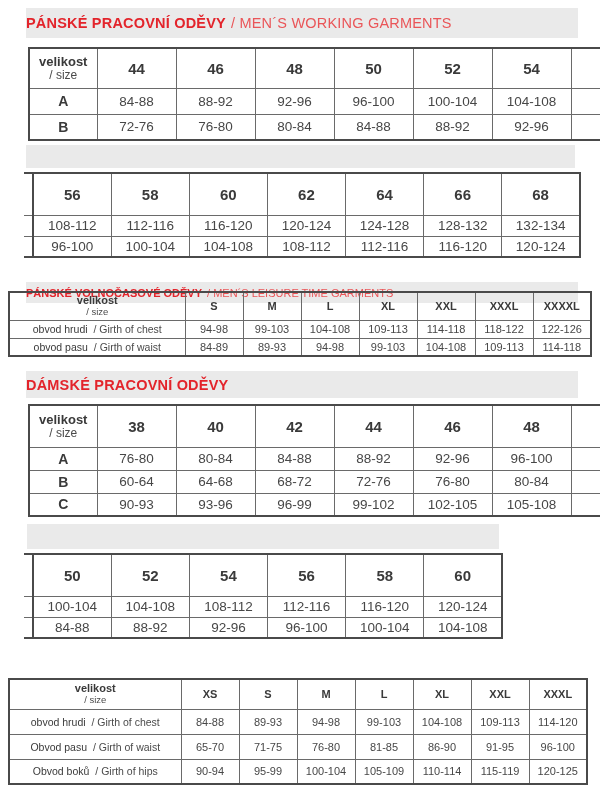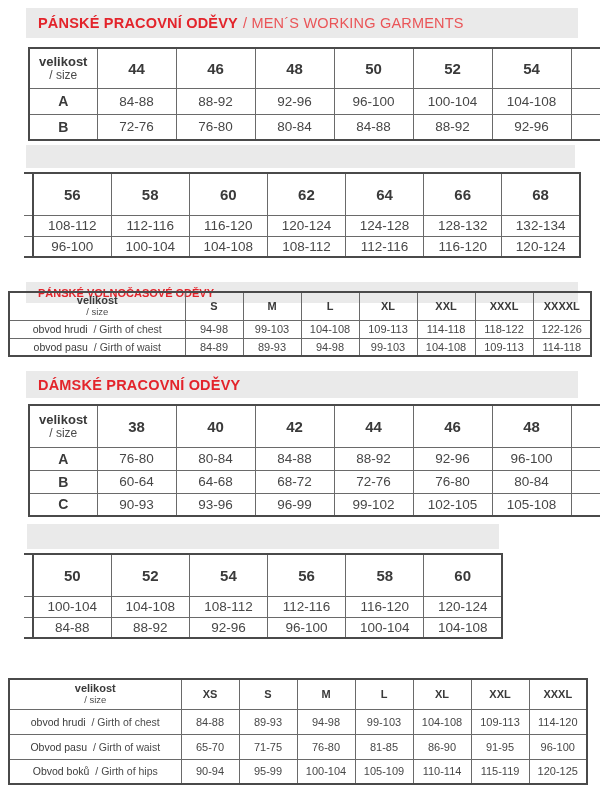--- a/index.html
+++ b/index.html
@@ -2,21 +2,21 @@
 <html><head>
 <meta charset="utf-8">
 <style>
   html,body{margin:0;padding:0;}
   body{
     width:600px;height:800px;position:relative;background:#ffffff;
     font-family:"Liberation Sans",sans-serif;color:#3e3e3e;overflow:hidden;
   }
   .bar{
     position:absolute;background:#eaeaea;display:flex;align-items:center;
-    padding-left:12px;box-sizing:border-box;
+    padding-left:0;box-sizing:border-box;
   }
   .cz{font-weight:bold;color:#e3242b;white-space:pre;}
   .en{color:#ea5558;margin-left:5px;white-space:pre;}
   .t-main .cz,.t-main .en{font-size:14.5px;letter-spacing:.2px;}
   .t-small .cz,.t-small .en{font-size:11px;}
   .tblwrap{position:absolute;overflow:hidden;}
   table{border-collapse:collapse;table-layout:fixed;position:absolute;}
   .tblwrap table{position:static;}
   td,th{
     border:1px solid #6a6a6a;text-align:center;vertical-align:middle;
@@ -143,20 +143,21 @@
     <td class="val">108-112</td>
     <td class="val">112-116</td>
     <td class="val">116-120</td>
     <td class="val">120-124</td>
   </tr>
 </tbody>
   </table>
 
 <div class="bar t-small" style="left:26px;top:282px;width:552px;height:21px;">
   <span class="cz">PÁNSKÉ VOLNOČASOVÉ ODĚVY</span>
+  <span class="en">/ MEN´S LEISURE TIME GARMENTS</span>
 </div>
 
 <table class="tbl small" style="left:8px;top:291px;width:582px;">
   <colgroup>
       <col style="width:176px">
       <col style="width:58px">
       <col style="width:58px">
       <col style="width:58px">
       <col style="width:58px">
       <col style="width:58px">

